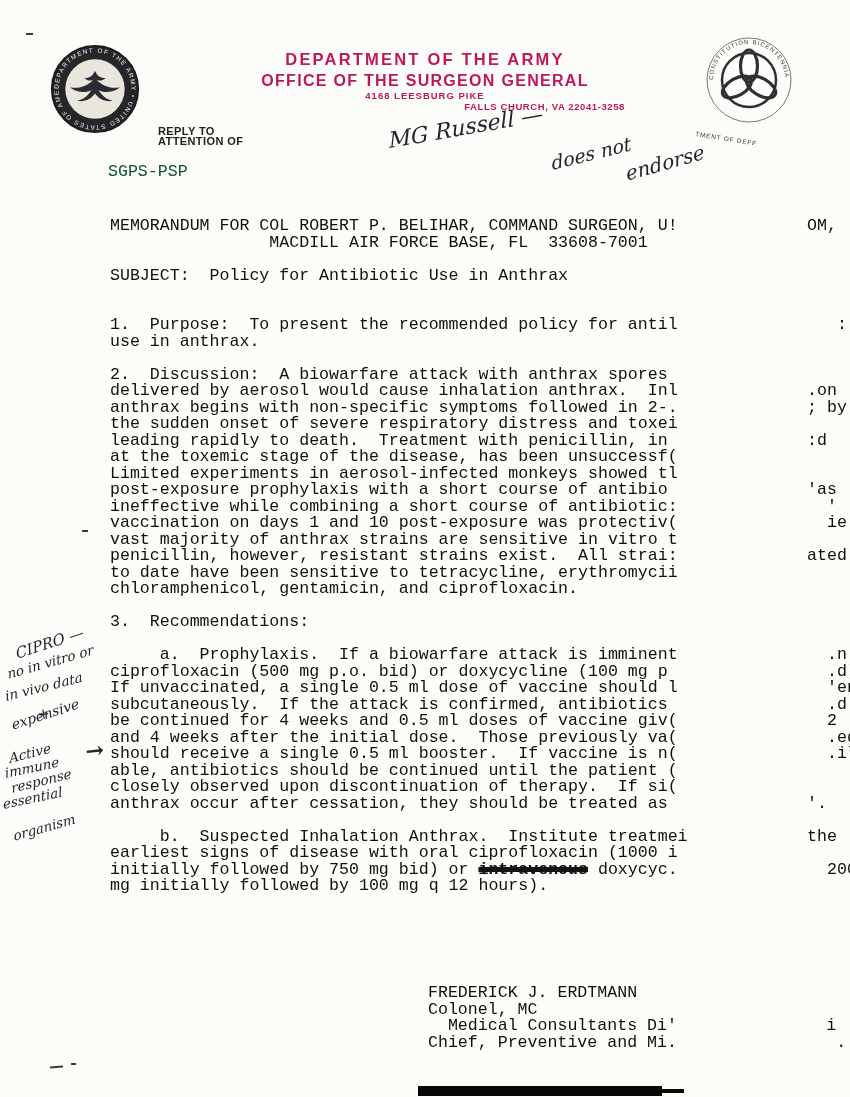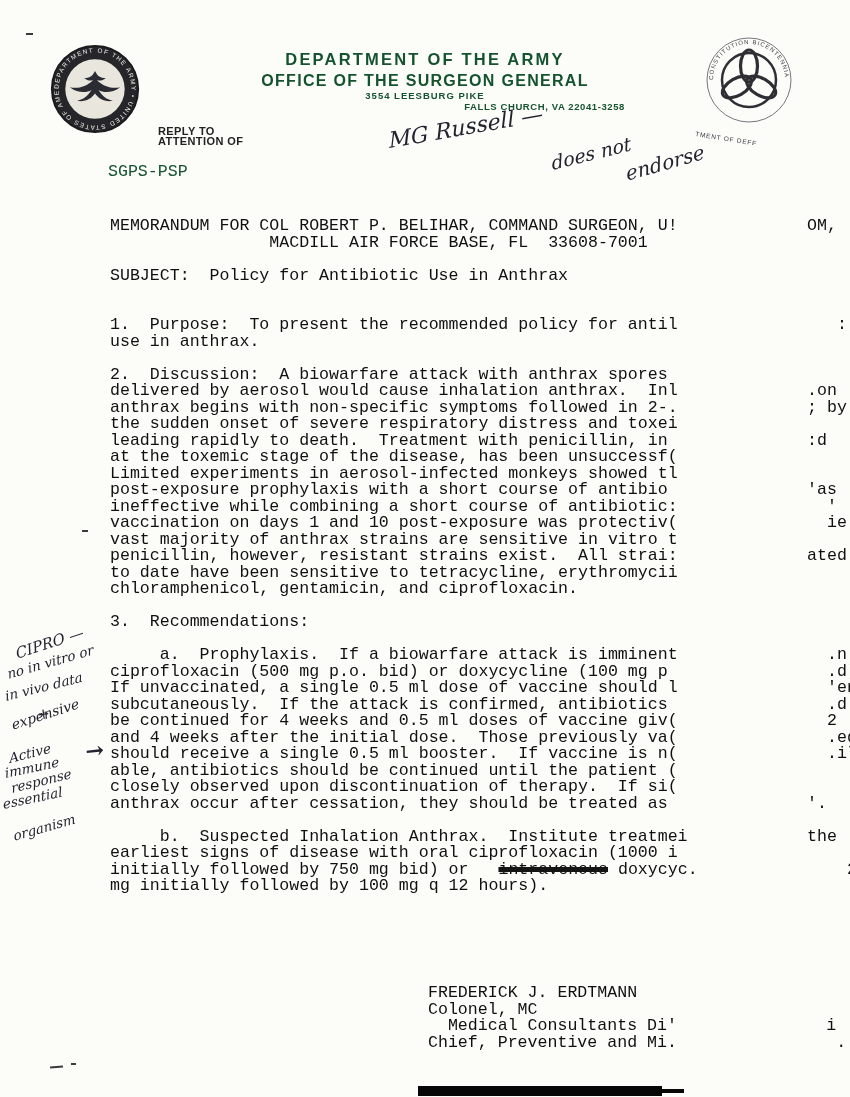--- a/index.html
+++ b/index.html
@@ -5,39 +5,39 @@
   * { margin:0; padding:0; box-sizing:border-box; }
   html,body { background:#ffffff; }
   .page {
     position:relative; width:850px; height:1097px;
     background:#fcfcf9; overflow:hidden; color:#151515;
     font-family:"Liberation Sans", sans-serif;
   }
   .mono { font-family:"Liberation Mono","DejaVu Sans Mono",monospace; }
 
   
-  .lh { position:absolute; left:225px; width:400px; text-align:center; font-weight:bold; color:#14532d; }
+  .lh { position:absolute; left:225px; width:400px; text-align:center; font-weight:bold; color:#be185d; }
   .lh-dept   { top:50px;  font-size:16.5px; letter-spacing:2.2px; }
   .lh-office { top:72px;  font-size:16px;   letter-spacing:1.3px; }
   .lh-a1     { top:90px;  font-size:9.5px;  letter-spacing:1px; }
   .lh-a2     { top:101px; font-size:9.5px;  letter-spacing:0.6px;text-align:right; }
 
   .replyto { position:absolute; left:158px; top:127px; font-size:11px; font-weight:bold;
              letter-spacing:0.4px; line-height:9.5px; color:#222; }
   .osym { position:absolute; left:108px; top:162px; font-size:16.6px; color:#14532d; }
 
   
   .seal-left  { position:absolute; left:50px;  top:44px; width:90px;  height:90px; }
   .seal-right { position:absolute; left:693px; top:33px; width:112px; height:112px; }
 
   
   .memo-body { position:absolute; left:110px; top:218px; font-size:16.6px; line-height:16.5px;
                white-space:pre; color:#101010; }
   .bline { height:16.5px; }
-  .struck { text-decoration:line-through; text-decoration-thickness:5px; text-decoration-color:#141414; font-weight:normal;margin-left:20px; }
+  .struck { text-decoration:line-through; text-decoration-thickness:5px; text-decoration-color:#141414; font-weight:bold; }
 
   .sig { position:absolute; left:428px; top:984px; font-size:16.6px; line-height:17px;
          white-space:pre; color:#101010; }
 
   
   .hw { position:absolute; font-family:"DejaVu Serif", serif; font-style:italic; color:#232330;
         transform-origin:left top; white-space:nowrap; }
   .hw-a { left:388px; top:128px; font-size:22px; transform:rotate(-10deg) skewX(-6deg); }
   .hw-b { left:550px; top:152px; font-size:19px; transform:rotate(-14deg) skewX(-6deg); }
   .hw-c { left:624px; top:162px; font-size:20px; transform:rotate(-16deg) skewX(-6deg); }
@@ -96,21 +96,21 @@
     <g fill="none" stroke="#2e2e34" stroke-width="3.2">
       <ellipse cx="56" cy="33" rx="8.5" ry="16"></ellipse>
       <ellipse cx="56" cy="33" rx="8.5" ry="16" transform="rotate(120 56 47)"></ellipse>
       <ellipse cx="56" cy="33" rx="8.5" ry="16" transform="rotate(240 56 47)"></ellipse>
     </g>
     <text x="2" y="103" font-size="6.5" letter-spacing="0.8" fill="#3c3c42" transform="rotate(9 2 103)">TMENT OF DEFE</text>
   </svg>
 
   <div class="lh lh-dept">DEPARTMENT OF THE ARMY</div>
   <div class="lh lh-office">OFFICE OF THE SURGEON GENERAL</div>
-  <div class="lh lh-a1">3554 LEESBURG PIKE</div>
+  <div class="lh lh-a1">4168 LEESBURG PIKE</div>
   <div class="lh lh-a2">FALLS CHURCH, VA 22041-3258</div>
 
   <div class="replyto">
     <div>REPLY TO</div>
     <div>ATTENTION OF</div>
   </div>
 
   <div class="osym mono">SGPS-PSP</div>
 
   <div class="hw hw-a">MG Russell —</div>

